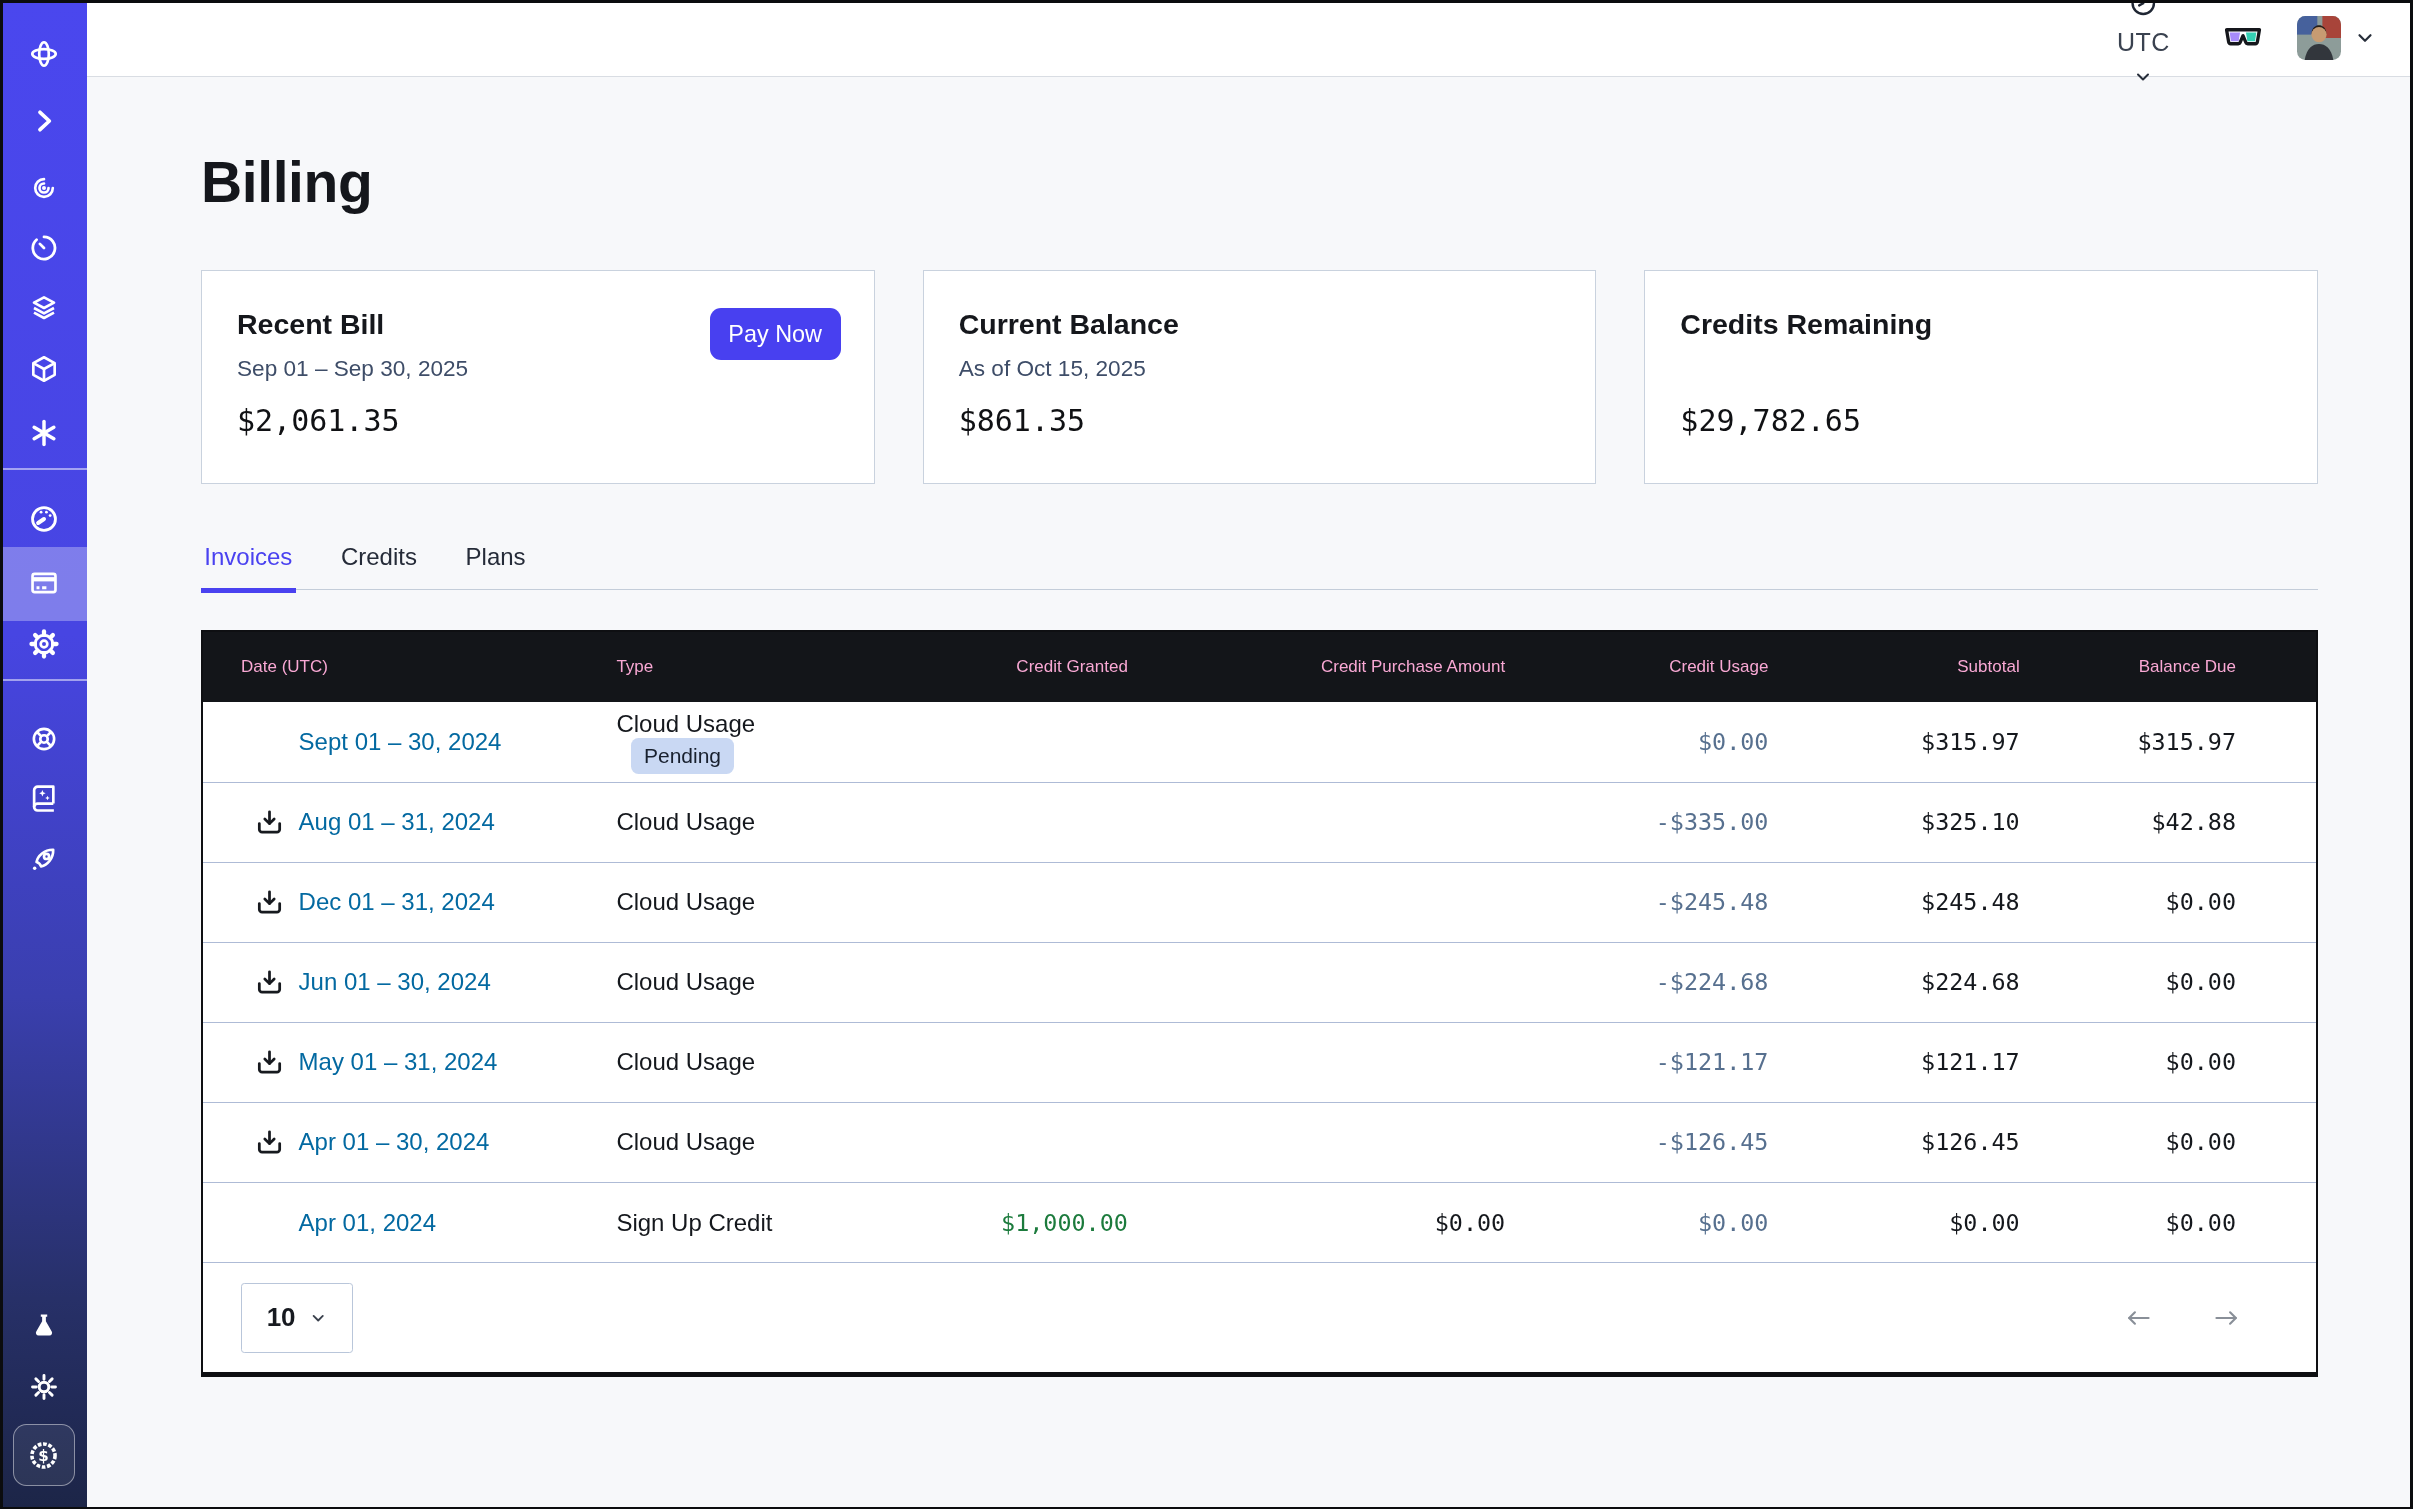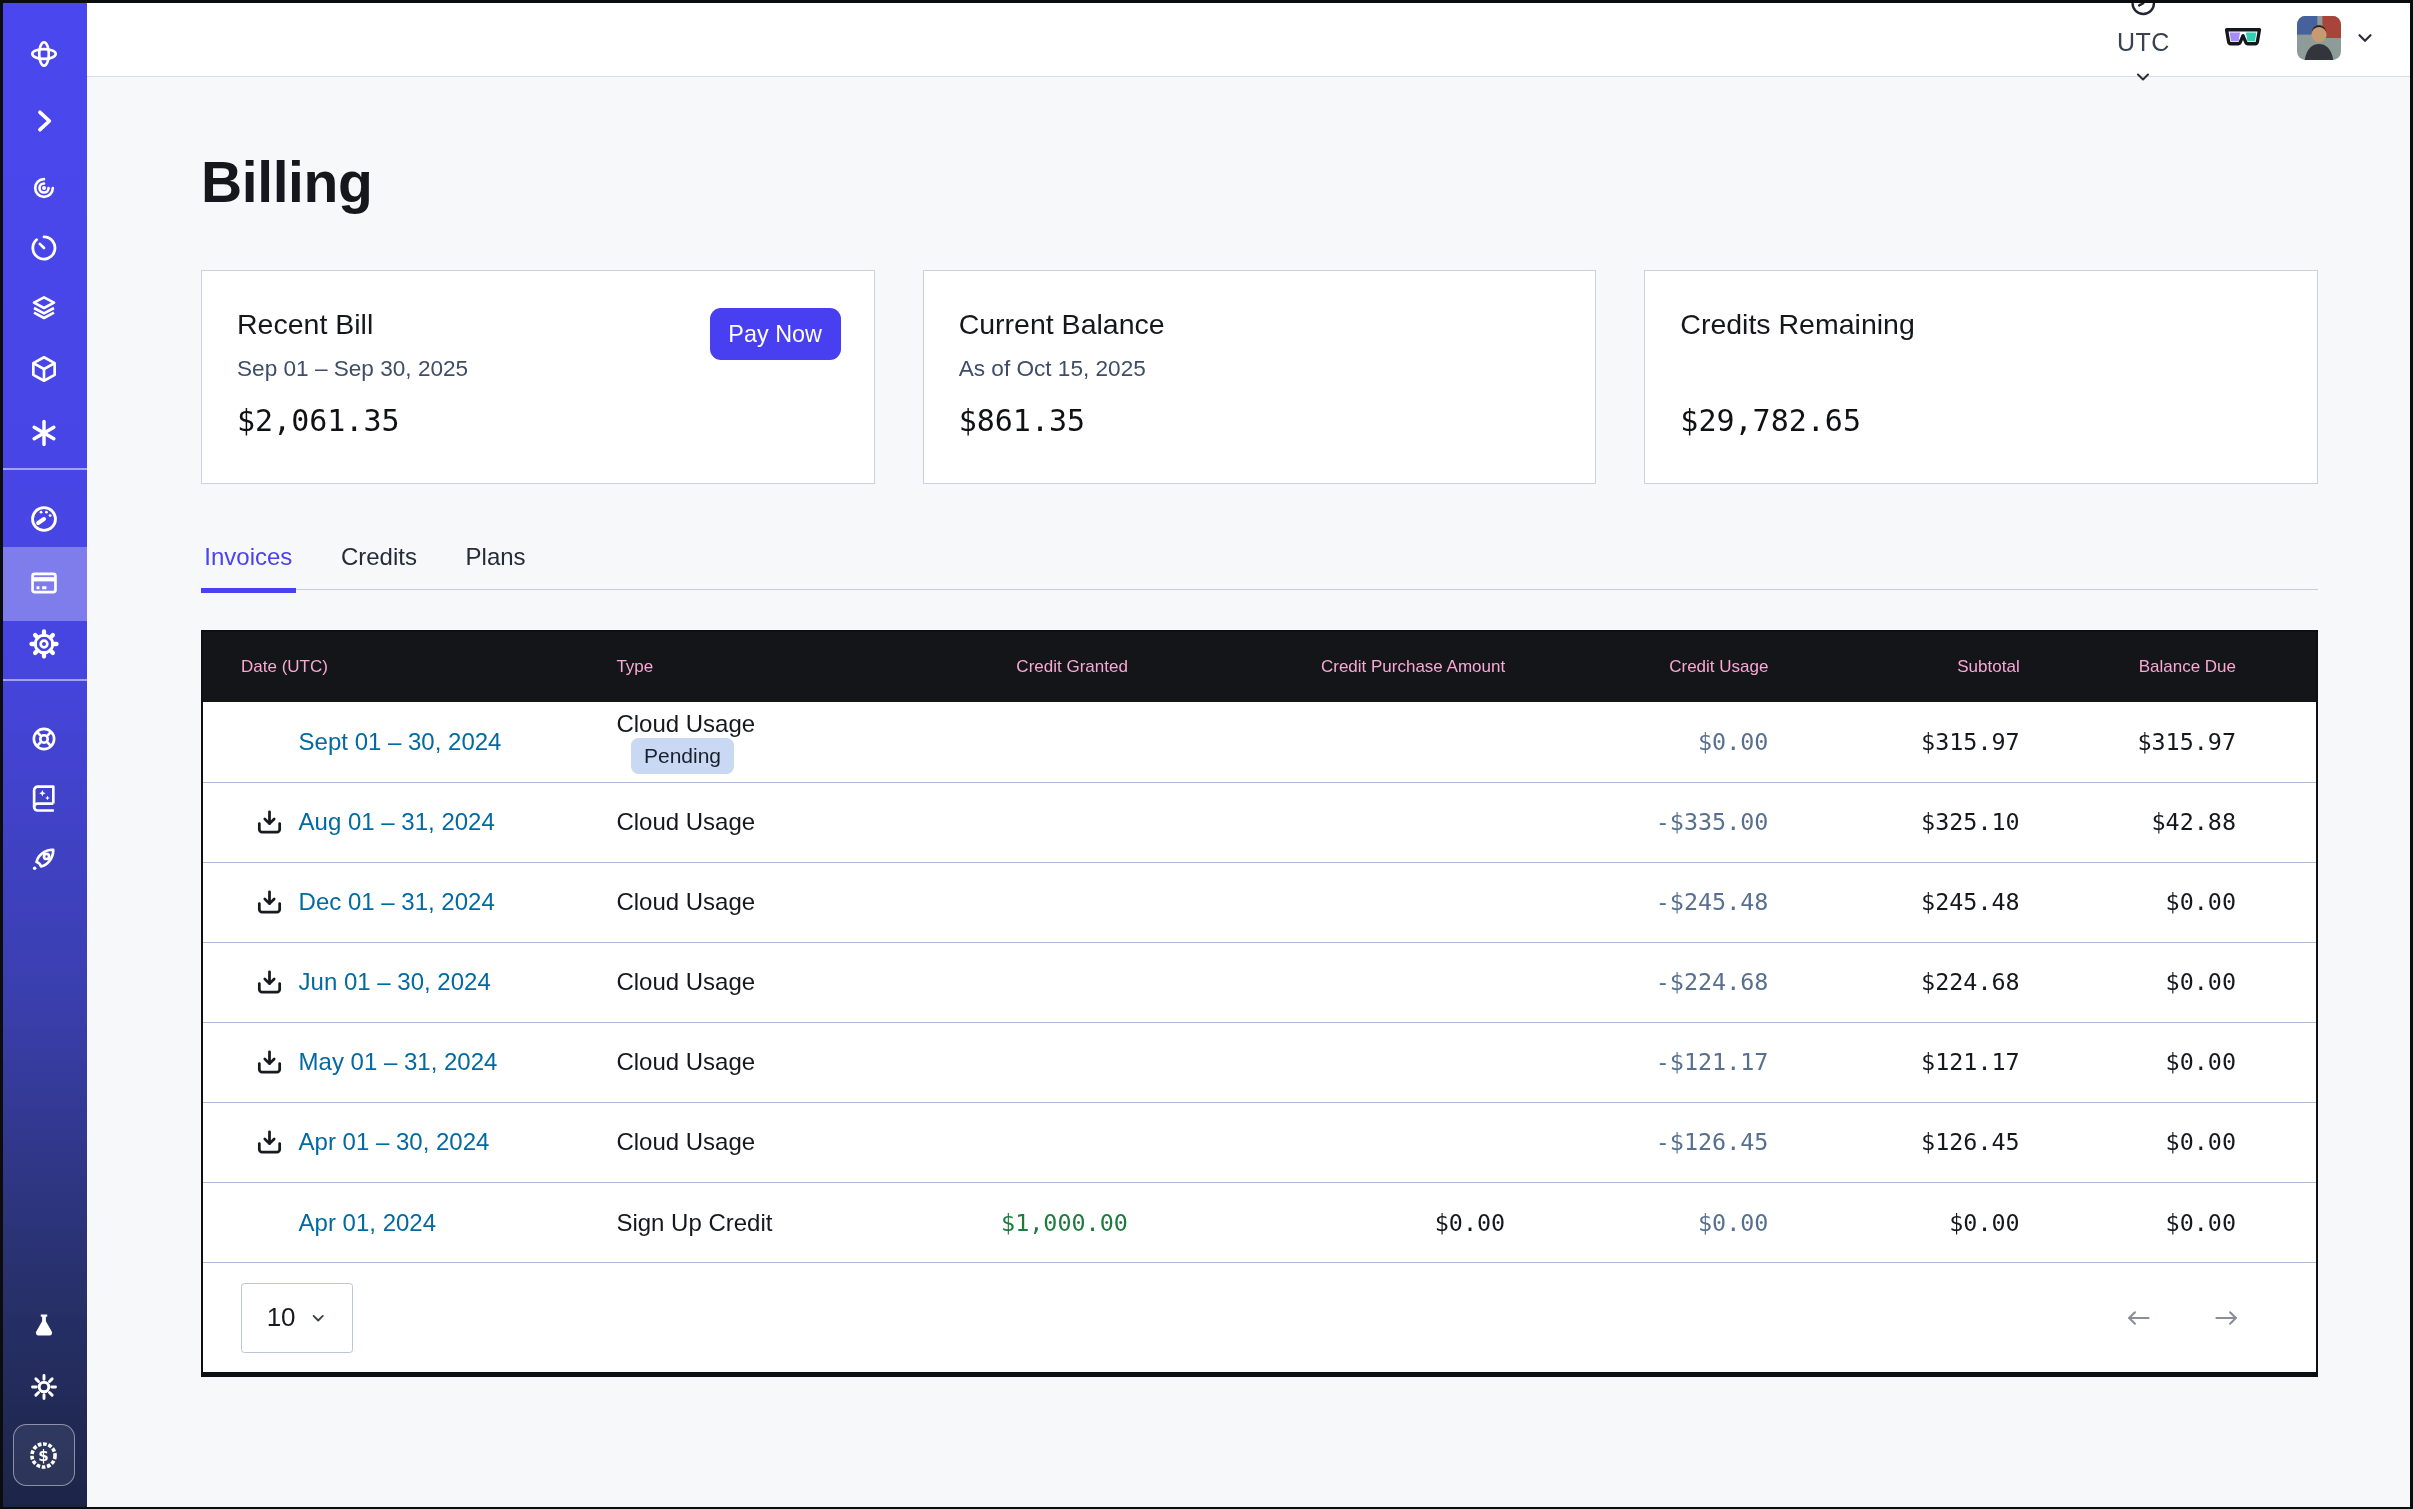--- a/index.html
+++ b/index.html
@@ -46,21 +46,21 @@
 
   
   .content { position:absolute; left:87px; top:79px; right:0; bottom:0; padding:0 95px 0 114px; }
   h1.page-title { font-size:57px; font-weight:600; margin-top:70px; color:#15171c; letter-spacing:-0.4px; }
 
   .cards { display:flex; gap:48px; margin-top:55px; }
   .card {
     position:relative; flex:1; height:214px; background:#fff;
     border:1.7px solid #c9d2de;
   }
-  .card-title { position:absolute; left:35px; top:37px; font-size:28.5px; font-weight:400; color:#15171c; }
+  .card-title { position:absolute; left:35px; top:37px; font-size:28.5px; font-weight:700; color:#15171c; }
   .card-sub { position:absolute; left:35px; top:85px; font-size:22.6px; color:#3e4d68; }
   .card-amount { position:absolute; left:35px; top:132px; font-size:30px; font-family:"DejaVu Sans Mono", monospace; color:#101114; }
   .pay-now {
     position:absolute; right:33px; top:37px; width:131px; height:52px;
     background:#4840f0; color:#fff; font-size:23.4px; font-family:"Liberation Sans", sans-serif;
     border:none; border-radius:11px; cursor:pointer;
   }
 
   .tabs { display:flex; gap:42px; margin-top:59px; border-bottom:1.7px solid #c4cdd9; }
   .tab { background:none; border:none; font-size:24px; color:#252b38; padding:0 3.3px 18.4px 3.3px; cursor:pointer; position:relative; font-family:"Liberation Sans", sans-serif; }
@@ -96,21 +96,21 @@
     font-size:21px; padding:5.9px 12.6px; border-radius:7.5px; vertical-align:1.7px;
   }
   .table-footer {
     display:flex; align-items:center; justify-content:space-between;
     height:110px; border-top:1.7px solid #aebbd6; padding:0 74px 0 38px;
   }
   .page-size {
     width:112px; height:70px; border:1.7px solid #b9c6da; border-radius:3.3px; background:#fff;
     display:flex; align-items:center; justify-content:center; gap:13.4px; cursor:pointer;
   }
-  .page-size span { font-size:26px; color:#171a20; }
+  .page-size span { font-size:26px; color:#171a20;font-weight:bold; }
   .pager { display:flex; align-items:center; gap:59px; }
   .pager button { background:none; border:none; cursor:pointer; display:flex; }
 </style>
 </head>
 <body>
 
 <div class="frame"></div>
 
 <aside class="sidebar">
   <div class="side-active"></div>

